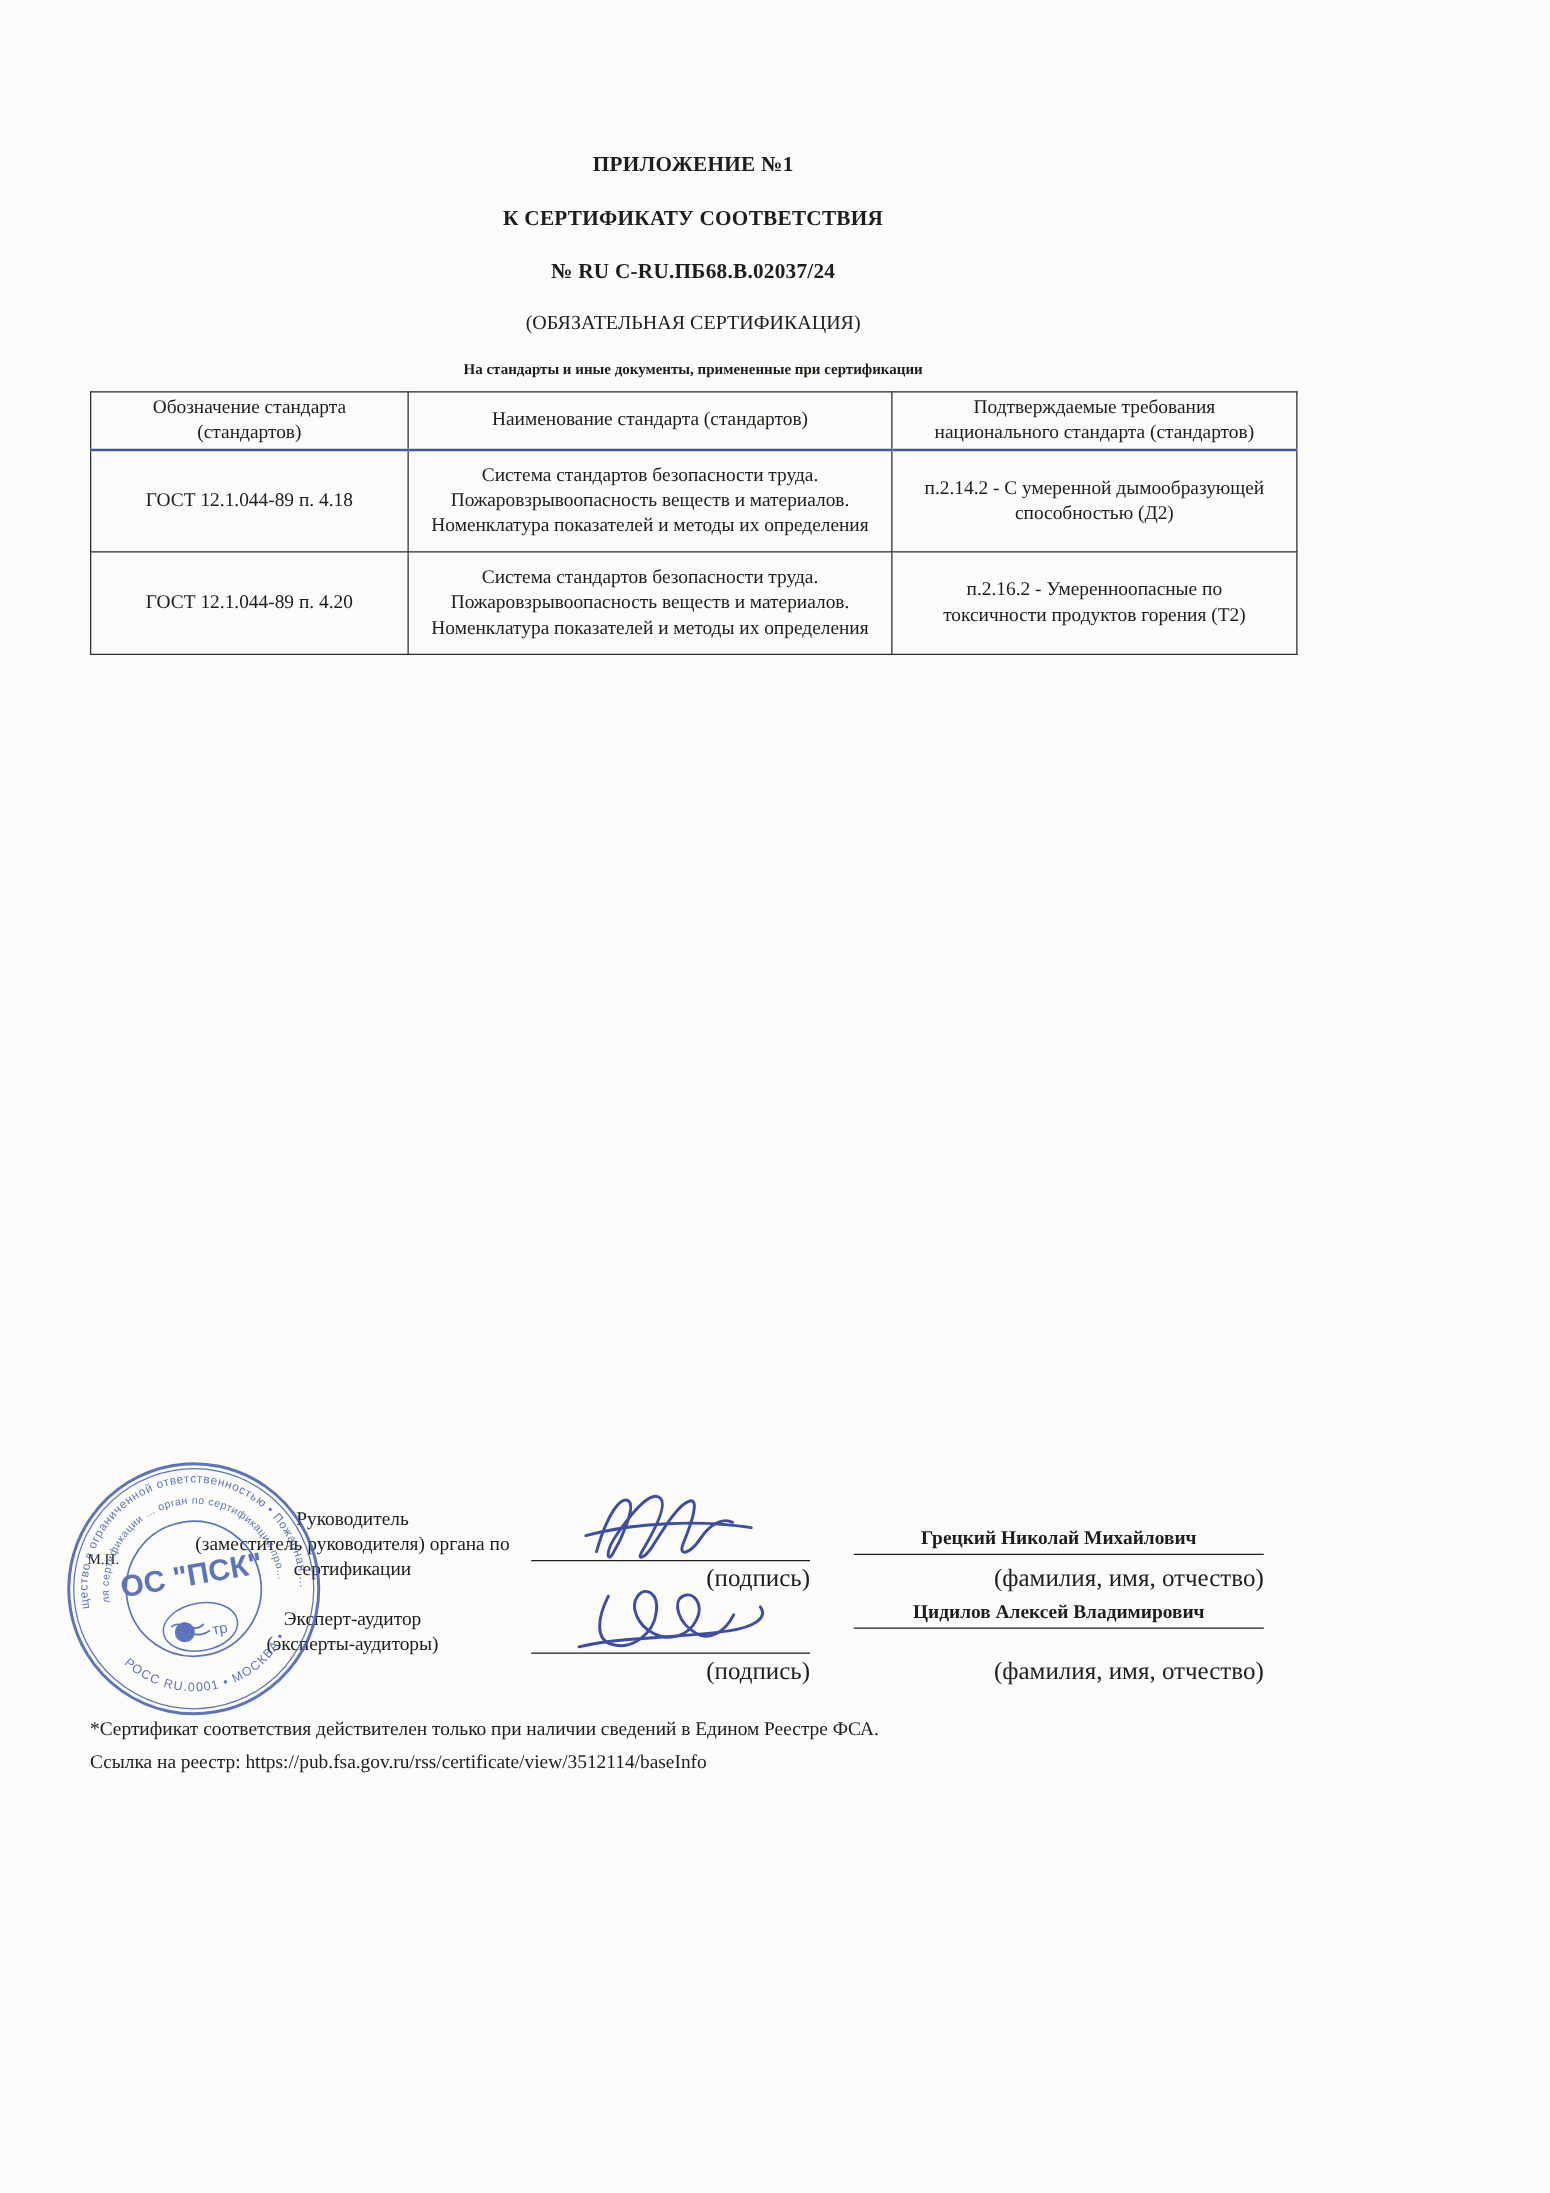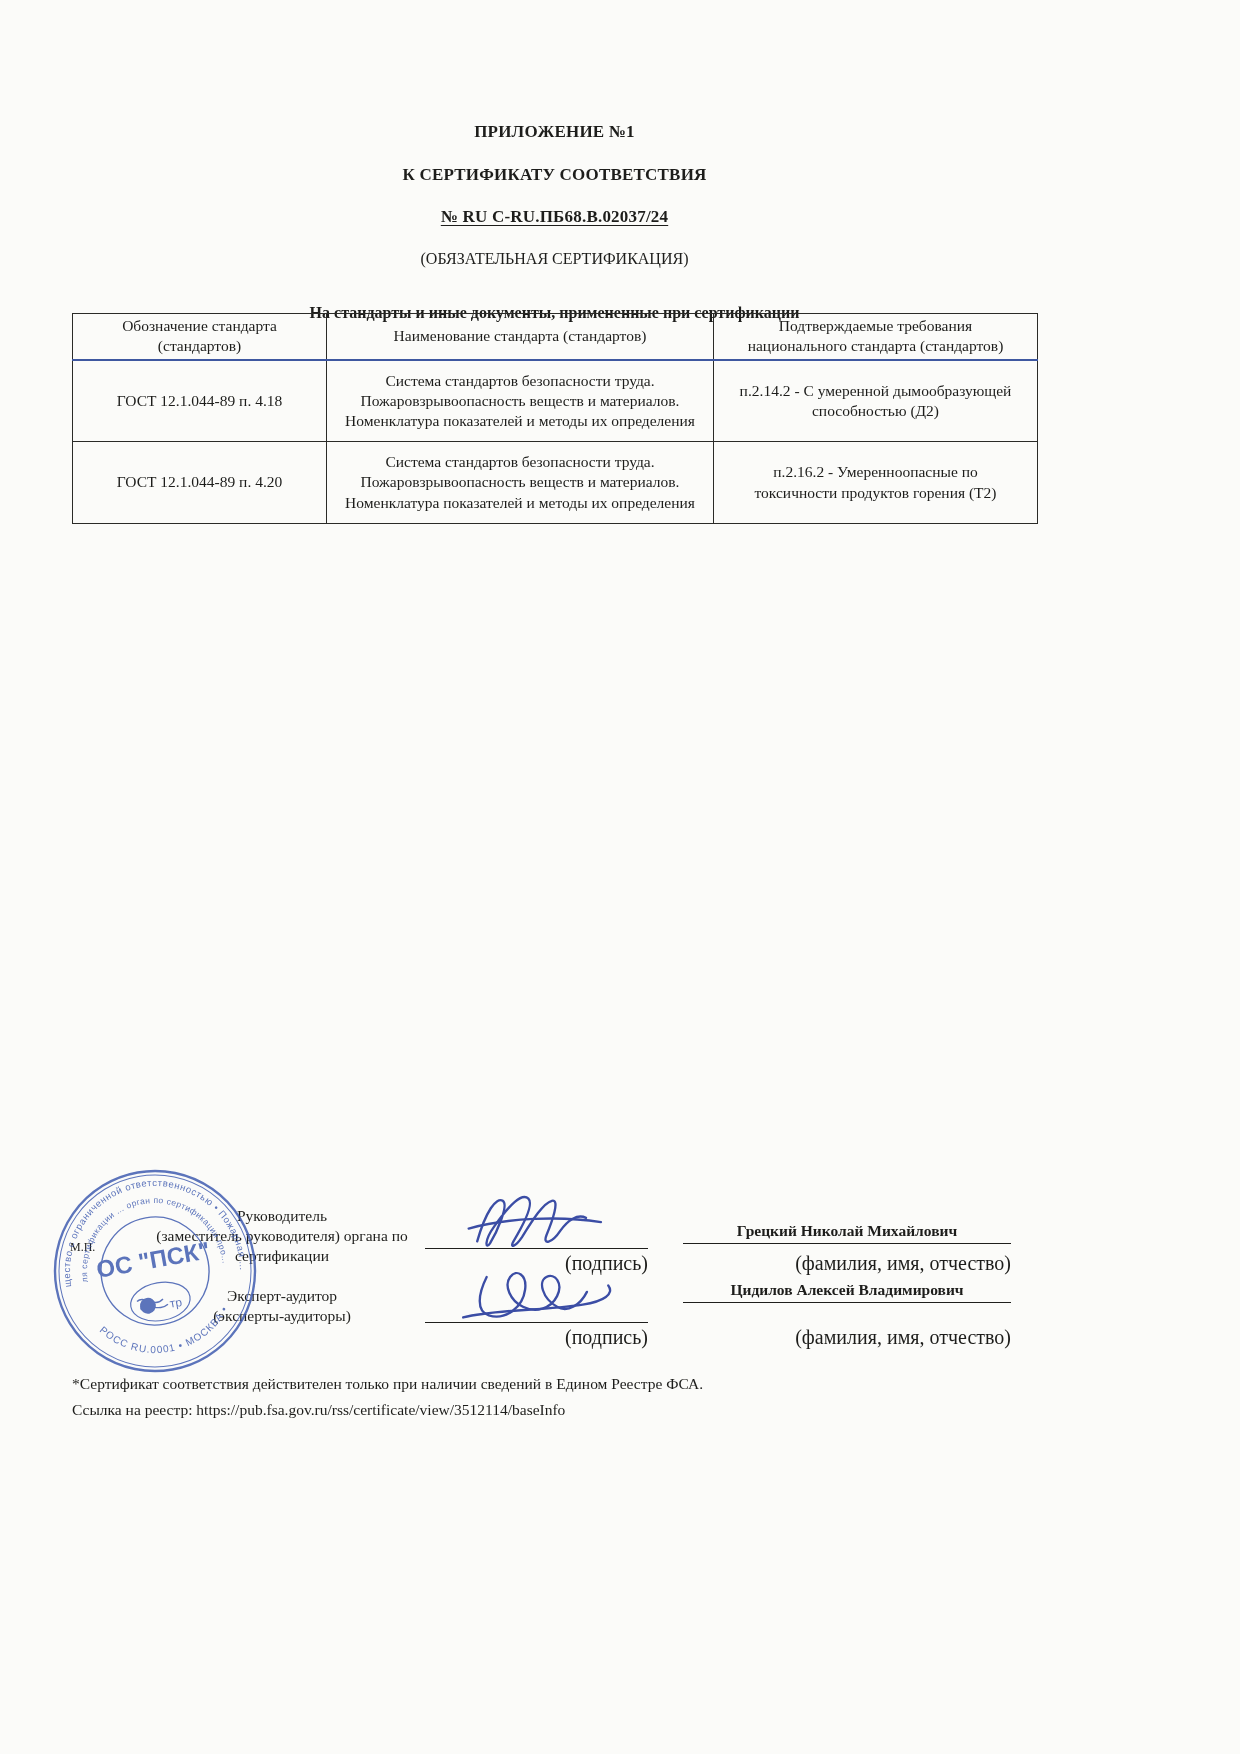--- a/index.html
+++ b/index.html
@@ -10,22 +10,22 @@
     color:#1d1d1b;
     position:relative;
     overflow:hidden;
   }
   .abs { position:absolute; }
 
   
   .header-line { left:72px; width:965px; text-align:center; }
   .hl-bold { font-weight:bold; font-size:17px; letter-spacing:.2px; }
   .hl-normal { font-size:16px; }
-  .hl-underline { text-decoration:underline; text-underline-offset:3px; }
-  .table-title { font-weight:bold; font-size:16px;margin-top:16px; }
+  .hl-underline { text-underline-offset:3px; }
+  .table-title { font-weight:bold; font-size:12px; }
 
   
   table.standards {
     position:absolute; left:72px; top:313px; width:965px;
     border-collapse:collapse; table-layout:fixed;
     font-size:15.5px; line-height:1.3;padding-left:10px;
   }
   table.standards th, table.standards td {
     border:1px solid #2b2b28;
     padding:2px 16px;

